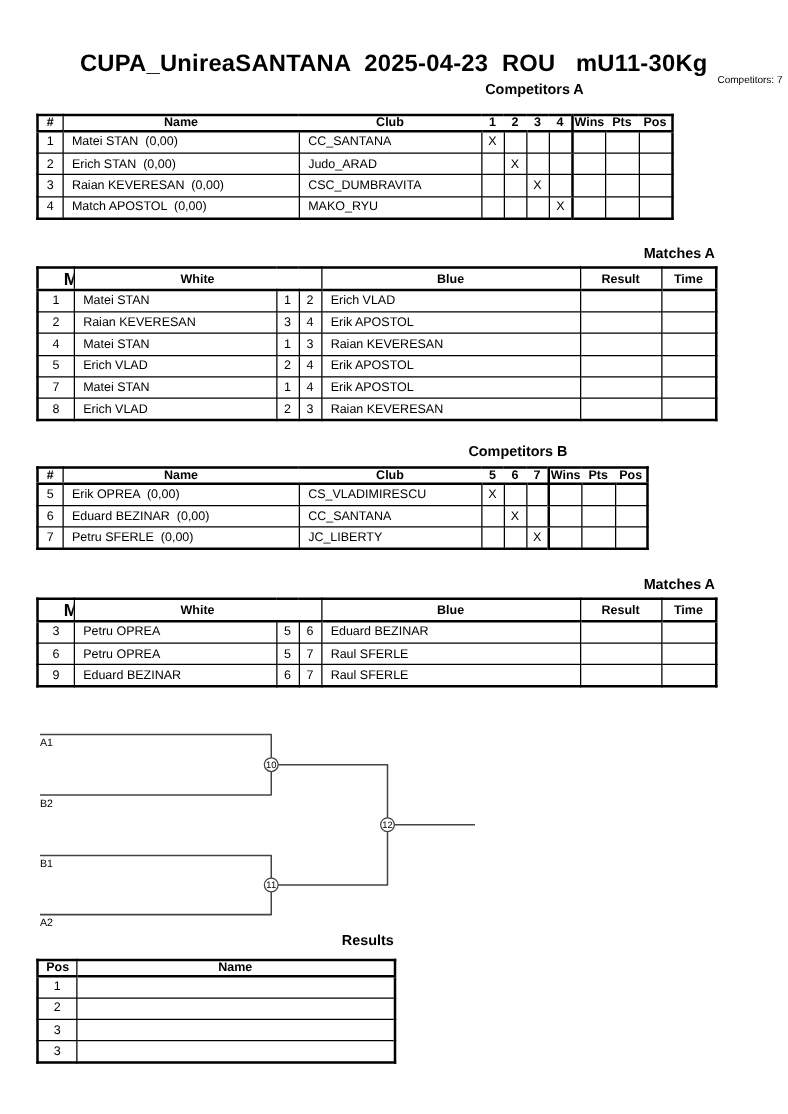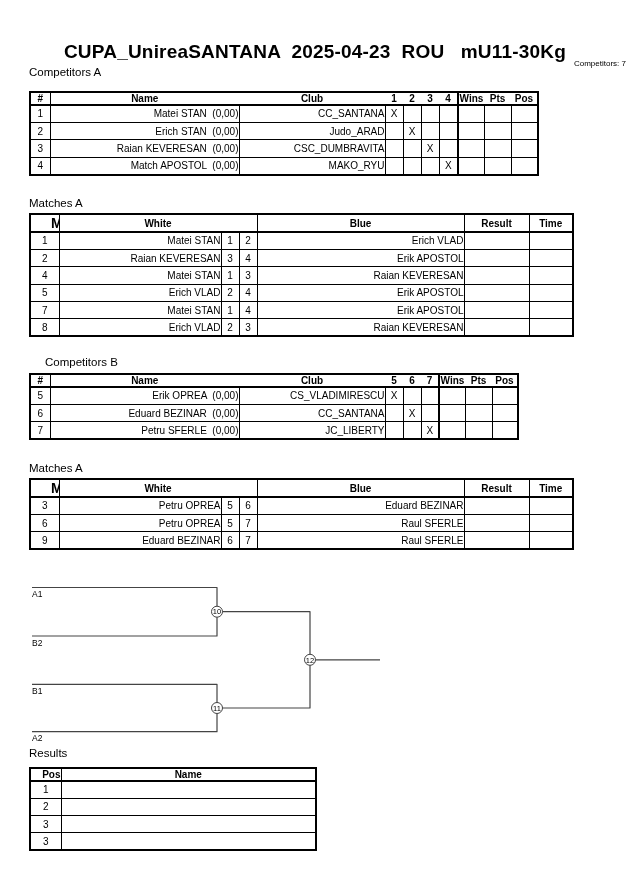--- a/index.html
+++ b/index.html
@@ -8,37 +8,37 @@
     width: 630px; height: 891px; position: relative;
     font-family: "Liberation Sans", sans-serif; color: #000;
   }
   .abs { position: absolute; }
   .doc-title {
     left: 0; top: 41px; width: 630px; text-align: center;
     font-size: 19px; font-weight: bold; letter-spacing: 0.2px;
     white-space: pre;
   }
   .sec-title {
-    font-size: 11.5px; font-weight: normal; text-align: left; line-height: 12px;
+    font-size: 11.5px; font-weight: bold; text-align: right; line-height: 12px;
     white-space: pre;
   }
   .count-label {
     top: 59px; right: 4px; font-size: 8px; line-height: 9px;
   }
   table { border-collapse: collapse; table-layout: fixed; background: #fff; }
   table.sheet { border: 2px solid #000; }
   .sheet td { border: 1px solid #000; font-size: 10px; height: 17.4px; overflow: hidden; white-space: pre; }
   .sheet th {
     border: none; border-bottom: 2px solid #000; font-size: 10px; font-weight: bold;
     height: 12px; overflow: hidden; white-space: pre;
   }
   .sheet th.sr { border-right: 1px solid #000; }
   .sheet th.tr2, .sheet td.tr2 { border-right: 2px solid #000; }
   .c { text-align: center; }
-  .l { text-align: right; padding-left: 7px; }
+  .l { text-align: left; padding-left: 7px; }
   th.match-h { font-size: 14px; padding-left: 20px; }
   .results td { height: 17.3px; }
   svg text { font-family: "Liberation Sans", sans-serif; }
 </style>
 </head>
 <body>
 
 <div class="abs doc-title">CUPA_UnireaSANTANA  2025-04-23  ROU   mU11-30Kg</div>
 <div class="abs sec-title" style="left:29px; top:66px; width:438px;">Competitors A</div>
 <div class="abs count-label">Competitors: 7</div>

